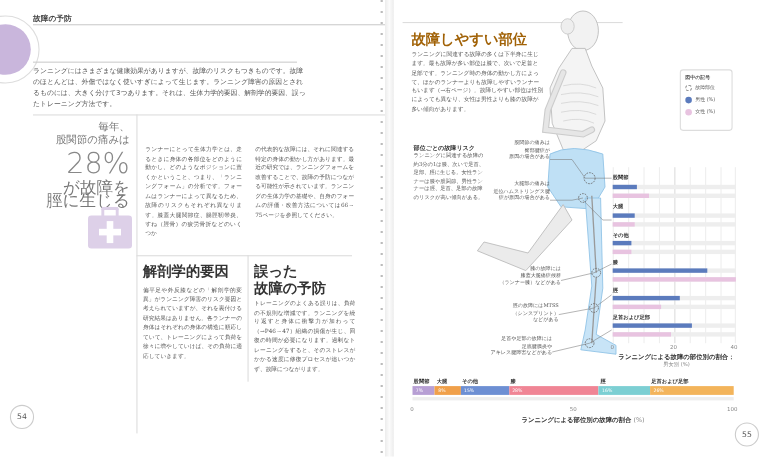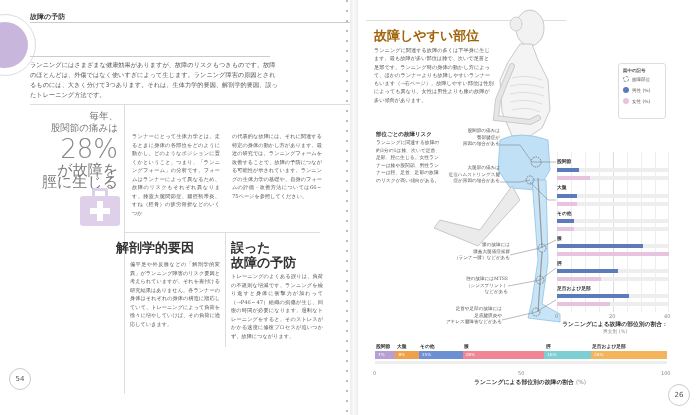--- a/index.html
+++ b/index.html
@@ -89,21 +89,21 @@
   <div class="medkit-cross-v"></div>
   <div class="medkit-cross-h"></div>
 
   <div class="vdivider"></div>
   <div class="hdivider"></div>
   <div class="vdivider2"></div>
 
   <div class="body-text" style="left:132px;top:132px;width:88px;">ランナーにとって生体力学とは、走るときに身体の各部位をどのように動かし、どのようなポジションに置くかということ、つまり、「ランニングフォーム」の分析です。フォームはランナーによって異なるため、故障のリスクもそれぞれ異なります。膝蓋大腿関節症、腸脛靭帯炎、すね（脛骨）の疲労骨折などのいくつか</div>
   <div class="body-text" style="left:232px;top:132px;width:90px;">の代表的な故障には、それに関連する特定の身体の動かし方があります。最近の研究では、ランニングフォームを改善することで、故障の予防につながる可能性が示されています。ランニングの生体力学の基礎や、自身のフォームの評価・改善方法については66～75ページを参照してください。</div>
 
-  <div class="h2" style="left:116px;top:240px;text-align:center;">解剖学的要因</div>
+  <div class="h2" style="left:130px;top:240px;text-align:center;">解剖学的要因</div>
   <div class="body-text" style="left:130px;top:260px;width:90px;">偏平足や外反膝などの「解剖学的変異」がランニング障害のリスク要因と考えられていますが、それを裏付ける研究結果はありません。各ランナーの身体はそれぞれの身体の構造に順応していて、トレーニングによって負荷を徐々に増やしていけば、その負荷に適応していきます。</div>
 
   <div class="h2" style="left:231px;top:240px;">誤った</div>
   <div class="h2" style="left:231px;top:255px;">故障の予防</div>
   <div class="body-text" style="left:231px;top:272px;width:92px;">トレーニングのよくある誤りは、負荷の不規則な増減です。ランニングを繰り返すと身体に衝撃力が加わって（→P46～47）組織の損傷が生じ、回復の時間が必要になります。過剰なトレーニングをすると、そのストレスがかかる速度に修復プロセスが追いつかず、故障につながります。</div>
 
   <div class="page-num" style="left:9px;top:368px;">54</div>
 </div>
 
 <div class="gutter"></div>
@@ -276,13 +276,13 @@
   <div class="seg" style="width:28%;background:#f08595;">28%</div>
   <div class="seg" style="width:16%;background:#7ccfd3;">16%</div>
   <div class="seg" style="width:26%;background:#f3b45b;">26%</div>
 </div>
 <div class="stack-track"></div>
 <div class="axis-tick" style="left:373px;top:370px;">0</div>
 <div class="axis-tick" style="left:518px;top:370px;">50</div>
 <div class="axis-tick" style="left:661px;top:370px;">100</div>
 <div class="axis-title" style="left:470px;top:378px;width:120px;"><span>ランニングによる部位別の故障の割合</span> <span style="font-weight:normal;color:#888;">(%)</span></div>
 
-<div class="page-num" style="left:668px;top:384px;">26</div>
+<div class="page-num" style="left:668px;top:384px;">55</div>
 
 </body></html>

